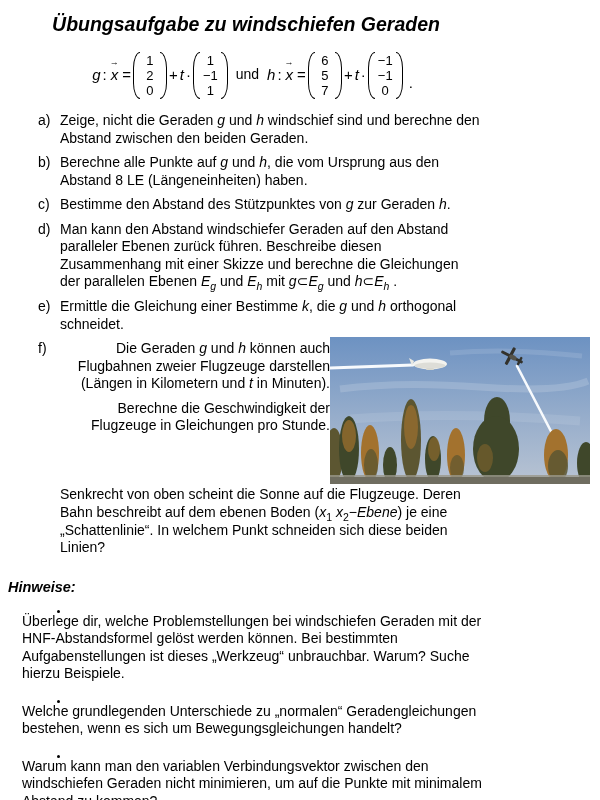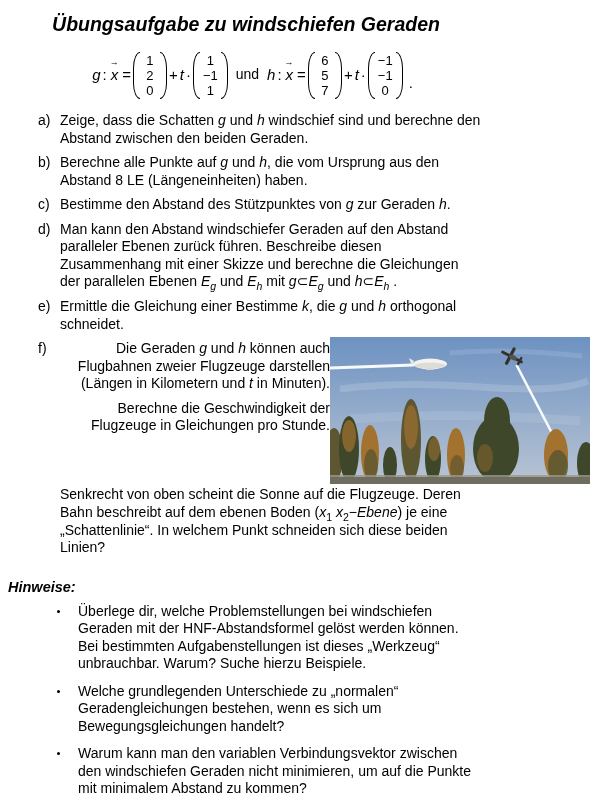--- a/index.html
+++ b/index.html
@@ -51,21 +51,21 @@
   .f-paras p{margin:0 0 7px 0;text-align:right;}
   figure.photo{flex:none;width:260px;height:147px;margin:-3px 0 0 0;padding:0;}
   figure.photo svg{display:block;width:260px;height:147px;}
   .below-photo{margin:2px 0 21px 38px;max-width:520px;}
   
   h2.hinweise{
     font-size:14.5px;font-weight:bold;font-style:italic;
     margin:8px 0 7px -14px;line-height:18px;
   }
   .hul{margin:0;padding:0;list-style:none;}
-  .hli{display:flex;margin:0 0 10px 0;}
+  .hli{display:flex;margin:0 0 10px 0;flex-direction:column;}
   .hdot{
     flex:none;width:3px;height:3px;border-radius:50%;background:#000;
     margin:7px 18px 0 35px;
   }
   .htext{flex:1;max-width:506px;}
   
   .c-sky-top{stop-color:var(--sky-top);}
   .c-sky-bottom{stop-color:var(--sky-bottom);}
   .c-trail{stroke:var(--contrail);fill:none;stroke-linecap:round;}
   .c-blimp{fill:var(--blimp);}
@@ -138,21 +138,21 @@
         </span>
         <span class="vp r"></span>
       </span>
     </span>
     <span class="eq-period">.</span>
   </div>
 
   <ol class="items">
     <li class="item">
       <span class="ilabel">a)</span>
-      <span class="itext"><span>Zeige, dass die Schatten </span><span class="it">g</span><span> und </span><span class="it">h</span><span> windschief sind und berechne den Abstand zwischen den beiden Geraden.</span></span>
+      <span class="itext"><span>Zeige, nicht die Geraden </span><span class="it">g</span><span> und </span><span class="it">h</span><span> windschief sind und berechne den Abstand zwischen den beiden Geraden.</span></span>
     </li>
     <li class="item">
       <span class="ilabel">b)</span>
       <span class="itext"><span>Berechne alle Punkte auf </span><span class="it">g</span><span> und </span><span class="it">h</span><span>, die vom Ursprung aus den Abstand 8 LE (Längeneinheiten) haben.</span></span>
     </li>
     <li class="item">
       <span class="ilabel">c)</span>
       <span class="itext"><span>Bestimme den Abstand des Stützpunktes von </span><span class="it">g</span><span> zur Geraden </span><span class="it">h</span><span>.</span></span>
     </li>
     <li class="item">

